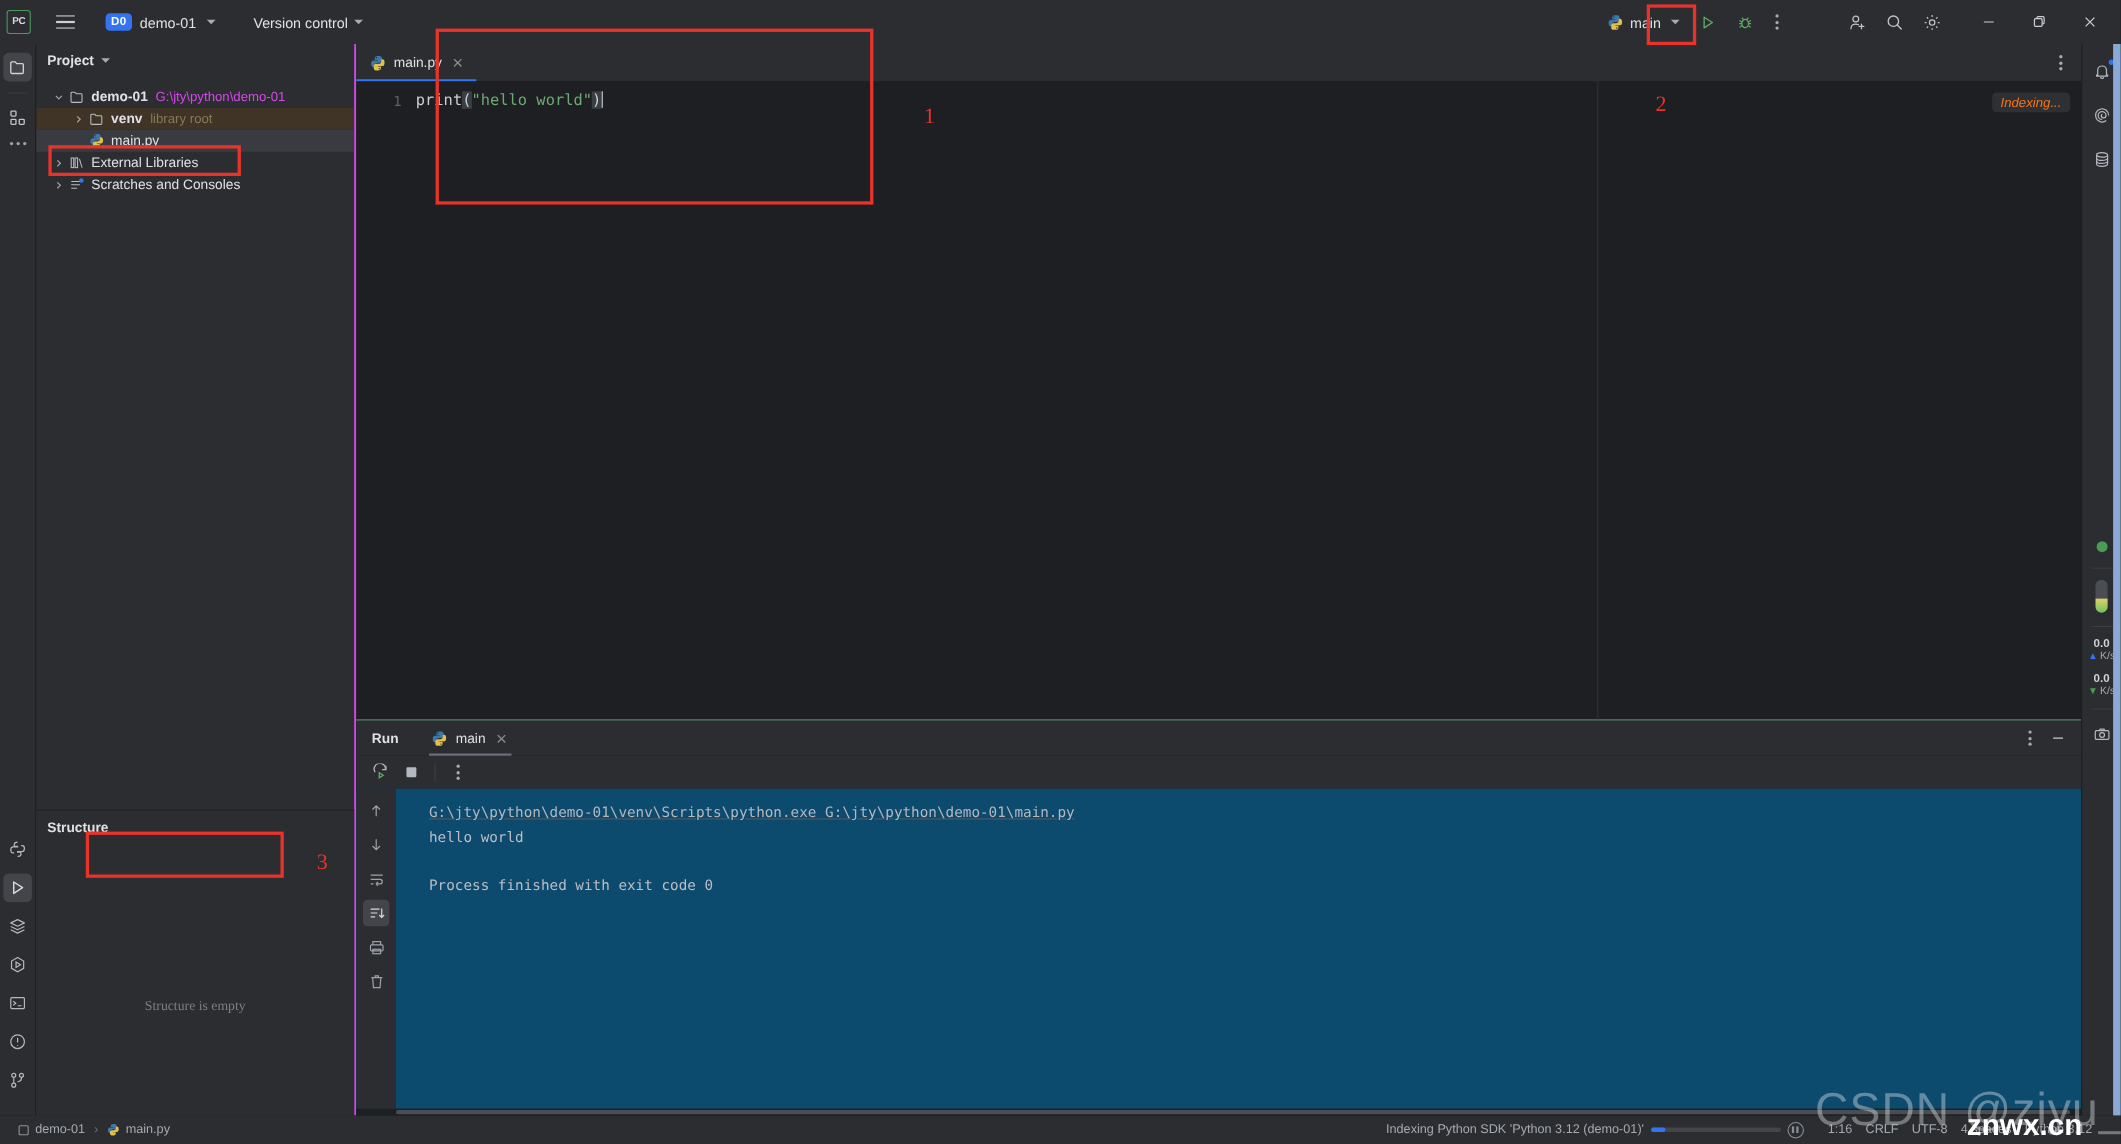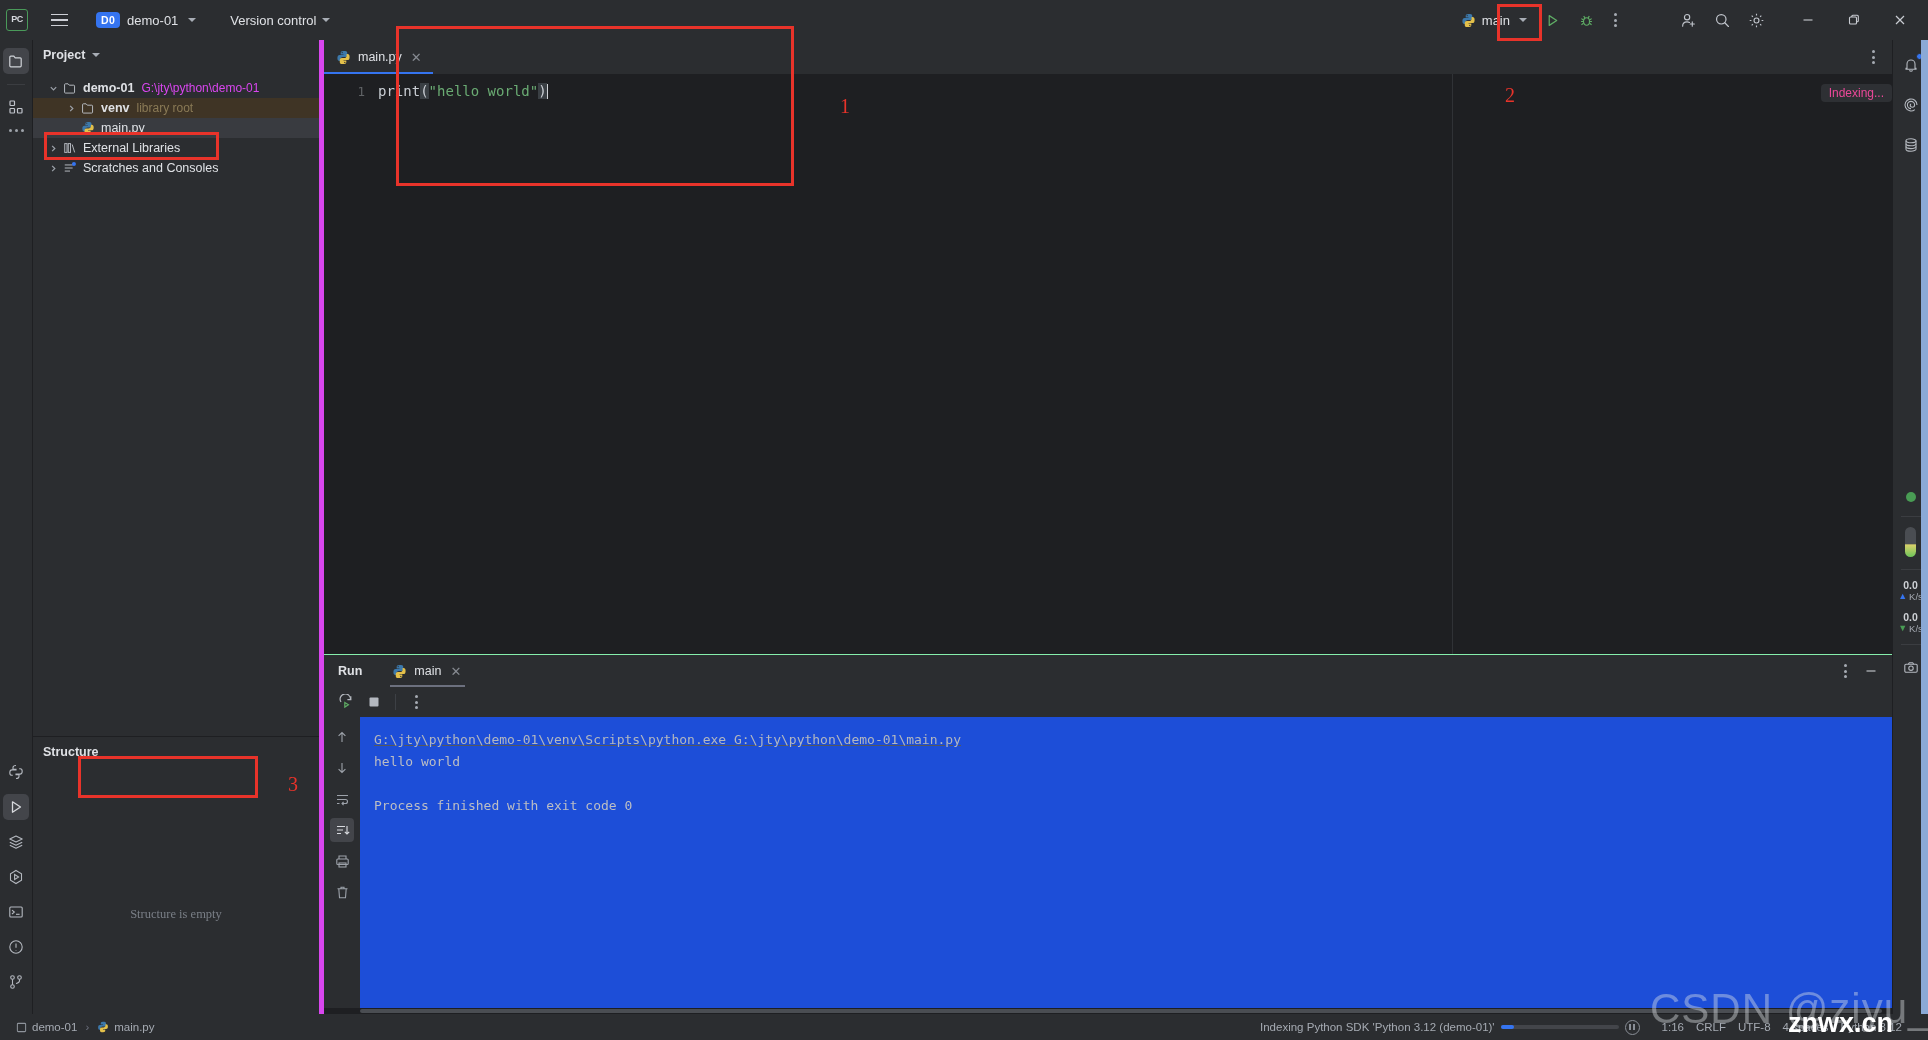--- a/index.html
+++ b/index.html
@@ -66,21 +66,21 @@
   .rail-ic { width: 26px; height: 26px; margin-bottom: 9px; display:flex; align-items:center;
              justify-content:center; border-radius: 5px; cursor: pointer; color: #b4b8bf;}
   .rail-ic.active { background: #43454a; color: #d8dade; }
   .rail-sep { width: 18px; height: 1px; background: #3b3d41; margin: 1px 0 9px 0; }
   .dots3 { display:flex; gap:3px; margin-bottom: 9px; cursor:pointer;}
   .dots3 i { width: 3px; height: 3px; border-radius:50%; background:#9ea3ab; display:block;}
 
   
   .toolwin {
     width: 291px; flex: 0 0 291px; background: #2b2d30; display: flex; flex-direction: column;
-    border-right: 5px solid #d946ef;
+    border-right: 2px solid #d946ef;
   }
   .tw-header { height: 30px; display:flex; align-items:center; padding: 0 10px; gap: 4px; }
   .tw-title { font-size: 12.5px; font-weight: bold; color: #dfe1e5; }
   .tree { padding-top: 8px; font-size: 12.5px; flex: 1; overflow: hidden; }
   .trow { height: 20px; display: flex; align-items: center; padding-left: 8px; cursor: pointer;
           white-space: nowrap; position: relative; }
   .trow.venv-row { background: #3f3425; }
   .trow.sel { background: #393b40; }
   .arrow { width: 16px; display:flex; align-items:center; justify-content:center; color:#9da2aa; flex:0 0 16px;}
   .arrow svg { display:block; }
@@ -119,42 +119,42 @@
             font-family: "DejaVu Sans Mono", monospace; font-size: 12.5px; color: #606366; }
   .code { flex: 1; padding-top: 8px; font-family: "DejaVu Sans Mono", monospace; font-size: 14px;
           position: relative; }
   .code-line { height: 19px; line-height: 19px; white-space: pre; position: relative; }
   .k-fn { color: #c9cdd3; }
   .k-paren { color: #c9cdd3; background: #3a3f44; }
   .k-str { color: #6aab73; }
   .caret { display:inline-block; width: 1px; height: 15px; background: #cfd2d6; vertical-align: -3px; }
   .vline { position: absolute; top: 0; bottom: 0; width: 1px; background: #303236; }
   .indexing-chip {
-    position: absolute; top: 10px; right: 0; font-size: 12px; color: #ec4899;
-    background: #2e3034; padding: 2px 8px; border-radius: 4px;
+    position: absolute; top: 10px; right: 10px; font-size: 12px; color: #f97316;
+    background: #2e3034; padding: 2px 8px; border-radius: 4px; font-style: italic;
   }
 
   
   .runpanel { height: 360px; flex: 0 0 360px; background: #1e1f22; display: flex; flex-direction: column;
               border-top: 1px solid #86efac; }
   .run-head { height: 32px; background: #2b2d30; display:flex; align-items: center; padding-left: 14px; gap: 0;}
   .run-word { font-size: 12.5px; font-weight: bold; color: #dfe1e5; margin-right: 22px;}
   .run-tab { display:flex; align-items:center; gap:7px; font-size:12.5px; color:#dfe1e5; padding: 0 8px;
              height: 32px; position: relative; cursor: pointer;}
   .run-tab.active::after { content:''; position:absolute; left:6px; right:6px; bottom:0; height:2px; background:#6c707e;}
   .run-head-right { margin-left: auto; display:flex; align-items:center; gap:4px; padding-right: 10px;}
   .minus { width: 22px; height: 22px; display:flex; align-items:center; justify-content:center; cursor:pointer;
            border-radius: 4px;}
 
   .run-toolbar { height: 30px; background: #2b2d30; display:flex; align-items:center; padding-left: 10px; gap: 4px;}
   .rt-ic { width: 24px; height: 24px; display:flex; align-items:center; justify-content:center;
            border-radius:4px; cursor:pointer; color:#b4b8bf;}
   .rt-sep { width:1px; height:16px; background:#3d4045; margin: 0 5px; }
 
-  .console-row { flex: 1; display: flex; min-height: 0; background: #1d4ed8; }
+  .console-row { flex: 1; display: flex; min-height: 0; background: #0c4a6e; gap: 16px; }
   .console-rail { width: 36px; flex: 0 0 36px; background: #2b2d30; display:flex; flex-direction:column;
                   align-items:center; padding-top: 8px; gap: 7px;}
   .cr-ic { width: 24px; height: 24px; display:flex; align-items:center; justify-content:center;
            border-radius:4px; cursor:pointer; color:#9da2aa;}
   .cr-ic.active { background: #43454a; color:#d8dade; }
   .console {
     flex: 1; padding: 12px 0 0 14px; font-family: "DejaVu Sans Mono", monospace;
     font-size: 13px; color: #bcbec4; position: relative; overflow: hidden;
   }
   .cline { height: 22px; line-height: 22px; white-space: pre; }

